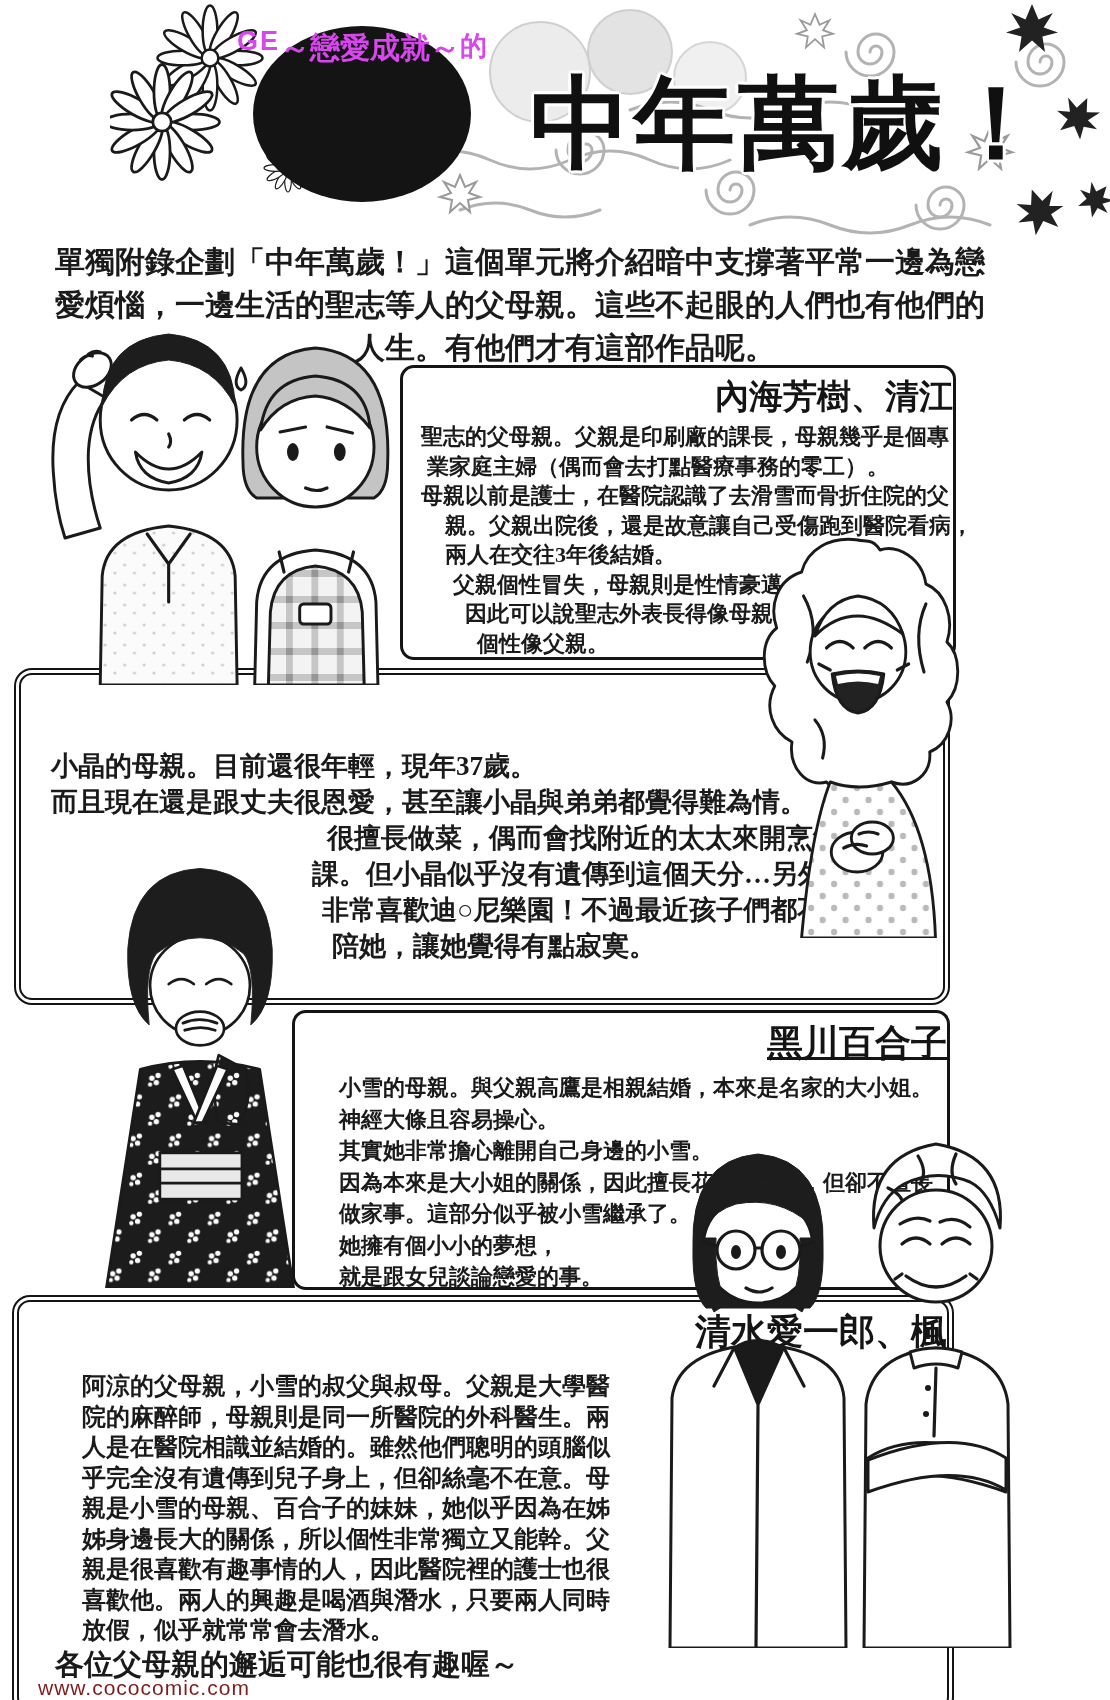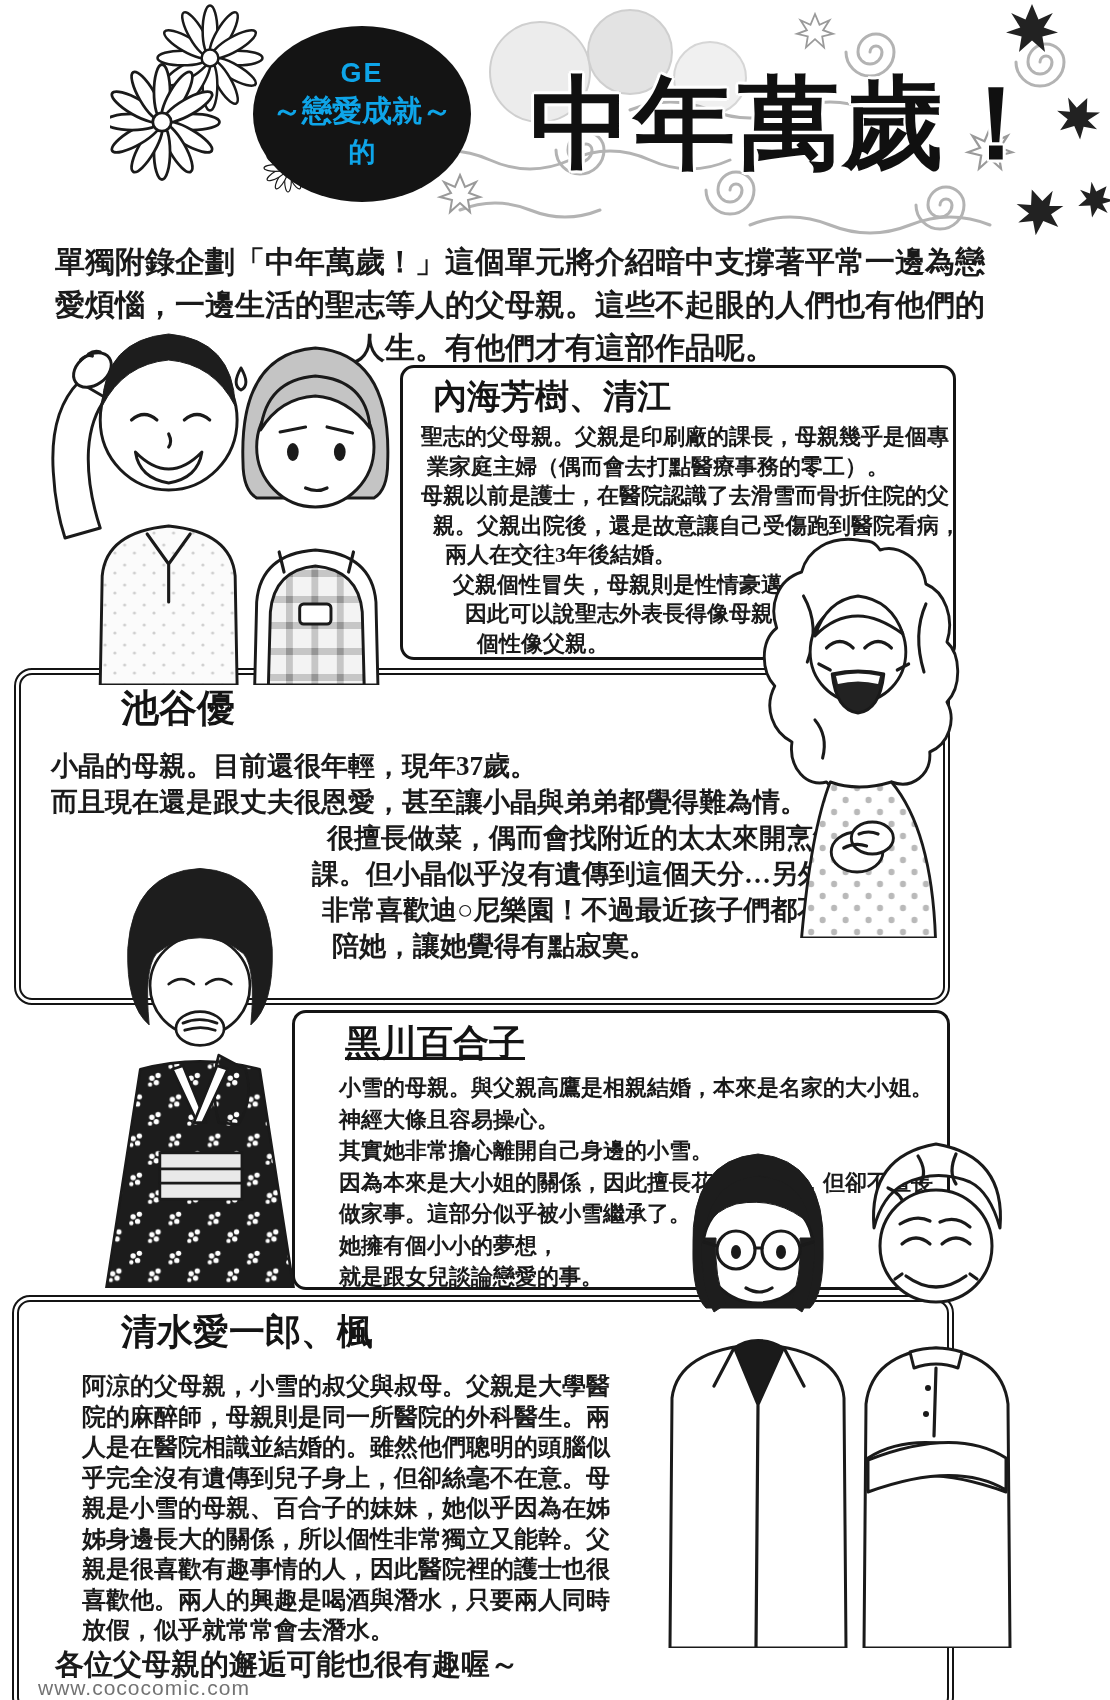--- a/index.html
+++ b/index.html
@@ -6,22 +6,22 @@
   .page{
     position:relative;width:1110px;height:1700px;margin:0 auto;
     background:#fff;overflow:hidden;color:#1a1a1a;
     font-family:"Liberation Serif","DejaVu Serif",serif;
   }
   .abs{position:absolute;}
   
   .deco-svg{left:110px;top:0;width:1000px;height:242px;z-index:1;}
   .badge{
     left:253px;top:26px;width:218px;height:176px;background:#141414;
-    border-radius:50%;z-index:3;display:flex;flex-direction:column;
-    justify-content:center;color:#0ea5e9;text-align:center;
+    border-radius:50%;z-index:3;display:flex;
+    justify-content:center;color:#d946ef;text-align:center;
     font-family:"Liberation Sans","DejaVu Sans",sans-serif;font-weight:bold;
   }
   .badge .b1{font-size:27px;letter-spacing:2px;}
   .badge .b2{font-size:30px;margin-top:2px;white-space:nowrap;}
   .badge .b3{font-size:27px;margin-top:2px;}
   .main-title{
     left:472px;top:22px;width:636px;height:206px;z-index:2;
     display:flex;align-items:center;justify-content:center;
     font-size:101px;font-weight:bold;letter-spacing:3px;white-space:nowrap;
     color:#101010;
@@ -29,42 +29,42 @@
       2px 2px 0 #fff,-2px 2px 0 #fff,2px -2px 0 #fff,-2px -2px 0 #fff;
   }
   
   .intro{left:55px;top:240px;width:1010px;z-index:2;font-size:30px;
     font-weight:600;line-height:43px;}
   .intro .il3{margin-left:300px;}
   
   .sec{z-index:3;background:transparent;box-sizing:border-box;}
   .sec h2{
     margin:0;font-family:"Liberation Sans","DejaVu Sans",sans-serif;
-    font-weight:bold;color:#141414;
+    font-weight:bold;color:#141414;text-align:right;
   }
   .sec .line{font-weight:600;white-space:nowrap;}
   .sec1{left:400px;top:365px;width:556px;height:295px;
     border:3px solid #141414;border-radius:14px;padding:6px 0 0 18px;}
   .sec1 h2{font-size:34px;margin:0 0 2px 12px;}
   .sec1 .line{font-size:22px;line-height:29.5px;}
   .sec2{left:14px;top:668px;width:936px;height:337px;
     border:7px double #141414;border-radius:18px;padding:8px 9px 0 30px;}
   .sec2 h2{font-size:38px;margin:0 0 14px 70px;}
   .sec2 .line{font-size:27px;line-height:36px;}
   .sec3{left:292px;top:1010px;width:658px;height:280px;
     border:3px solid #141414;border-radius:14px;padding:6px 0 0 22px;}
   .sec3 h2{font-size:36px;margin:0 0 4px 28px;text-decoration:underline;}
   .sec3 .line{font-size:22px;line-height:31.5px;margin-left:22px;}
   .sec4{left:12px;top:1295px;width:942px;height:420px;
     border:7px double #141414;border-radius:18px;padding:6px 0 16px 18px;}
   .sec4 h2{font-size:36px;margin:0 0 14px 84px;}
   .sec4 .line{font-size:24px;line-height:30.5px;margin-left:45px;}
   
   .footer-note{left:55px;top:1645px;font-size:29px;font-weight:600;z-index:3;}
-  .watermark{left:38px;top:1676px;font-size:21px;color:#737373;z-index:3;
+  .watermark{left:38px;top:1676px;font-size:21px;color:#7f1d1d;z-index:3;
     font-family:"Liberation Sans","DejaVu Sans",sans-serif;letter-spacing:1px;}
   
   .illus{z-index:4;}
   .ill1{left:22px;top:300px;width:396px;height:385px;}
   .ill2{left:748px;top:530px;width:220px;height:408px;}
   .ill3{left:85px;top:856px;width:230px;height:432px;}
   .ill4{left:618px;top:1096px;width:404px;height:552px;}
   svg .ln{stroke:#1a1a1a;stroke-width:3;fill:#fff;stroke-linejoin:round;stroke-linecap:round;}
   svg .dk{fill:#1d1d1d;stroke:#1d1d1d;stroke-width:1;stroke-linejoin:round;}
   svg .ns{stroke:#1a1a1a;stroke-width:3.2;fill:none;stroke-linejoin:round;stroke-linecap:round;}
@@ -171,21 +171,21 @@
     <div>單獨附錄企劃「中年萬歲！」這個單元將介紹暗中支撐著平常一邊為戀</div>
     <div>愛煩惱，一邊生活的聖志等人的父母親。這些不起眼的人們也有他們的</div>
     <div class="il3">人生。有他們才有這部作品呢。</div>
   </div>
 
   <section class="abs sec sec1">
     <h2>內海芳樹、清江</h2>
     <div class="line">聖志的父母親。父親是印刷廠的課長，母親幾乎是個專</div>
     <div class="line" style="margin-left:6px">業家庭主婦（偶而會去打點醫療事務的零工）。</div>
     <div class="line">母親以前是護士，在醫院認識了去滑雪而骨折住院的父</div>
-    <div class="line" style="margin-left:12px">親。父親出院後，還是故意讓自己受傷跑到醫院看病，</div>
+    <div class="line" style="margin-left:24px">親。父親出院後，還是故意讓自己受傷跑到醫院看病，</div>
     <div class="line" style="margin-left:24px">兩人在交往3年後結婚。</div>
     <div class="line" style="margin-left:32px">父親個性冒失，母親則是性情豪邁。</div>
     <div class="line" style="margin-left:44px">因此可以說聖志外表長得像母親，</div>
     <div class="line" style="margin-left:56px">個性像父親。</div>
   </section>
 
   <section class="abs sec sec2">
     <h2>池谷優</h2>
     <div class="line">小晶的母親。目前還很年輕，現年37歲。</div>
     <div class="line">而且現在還是跟丈夫很恩愛，甚至讓小晶與弟弟都覺得難為情。</div>

